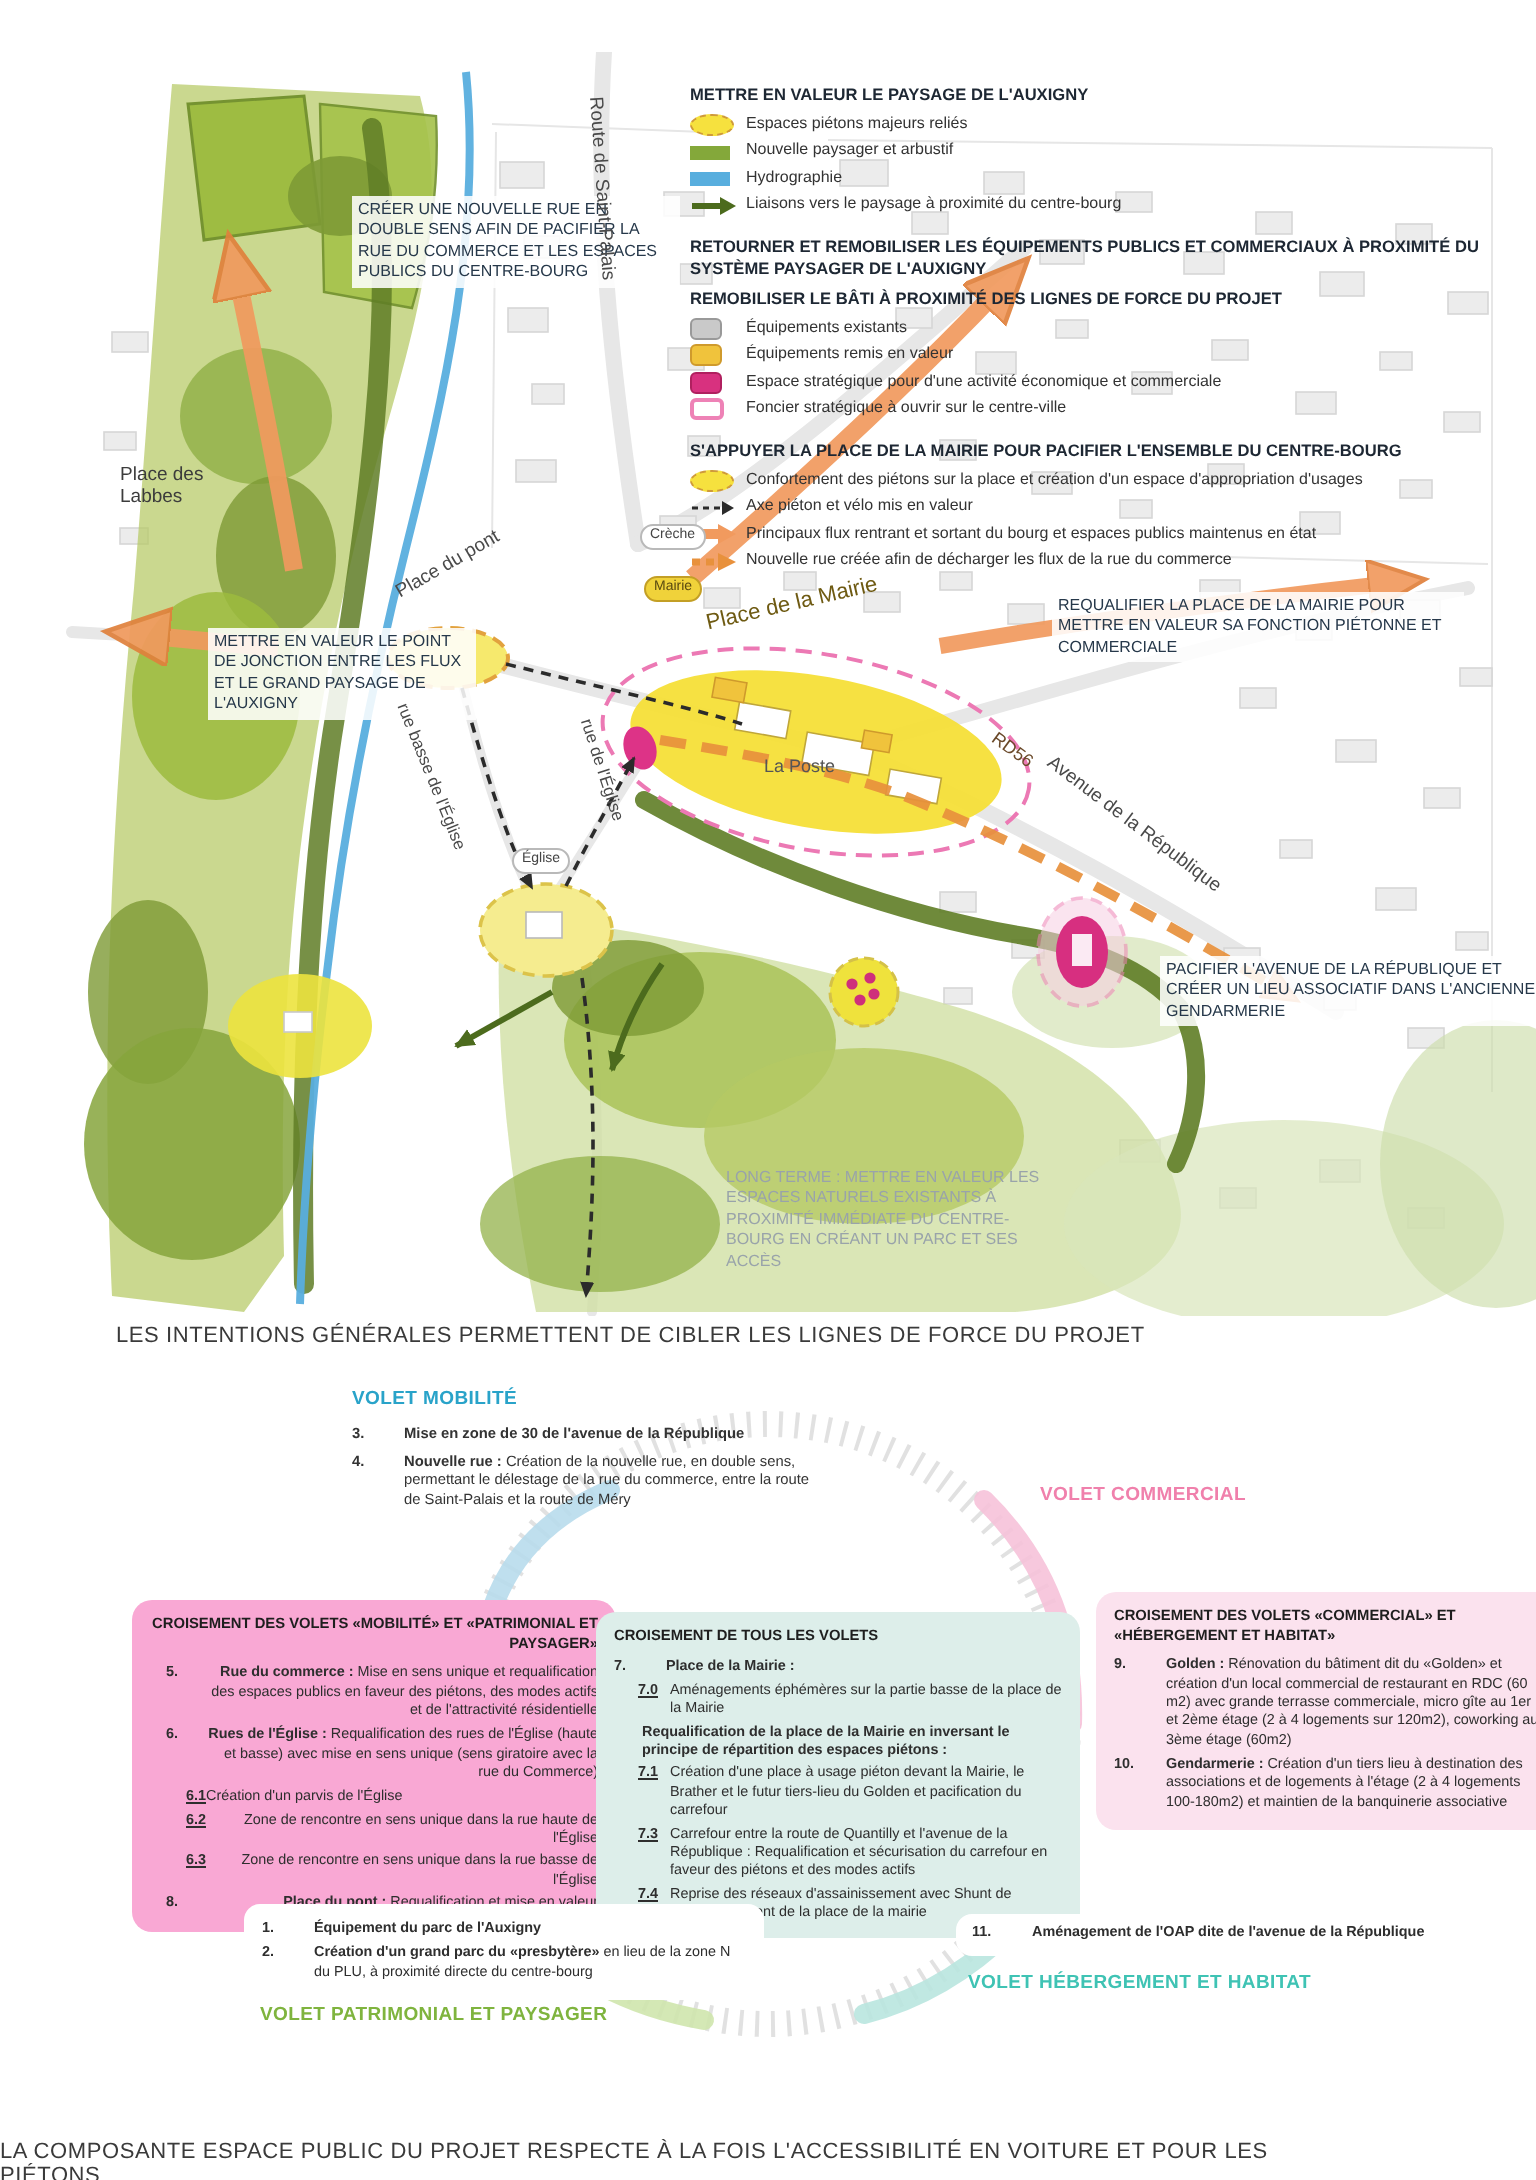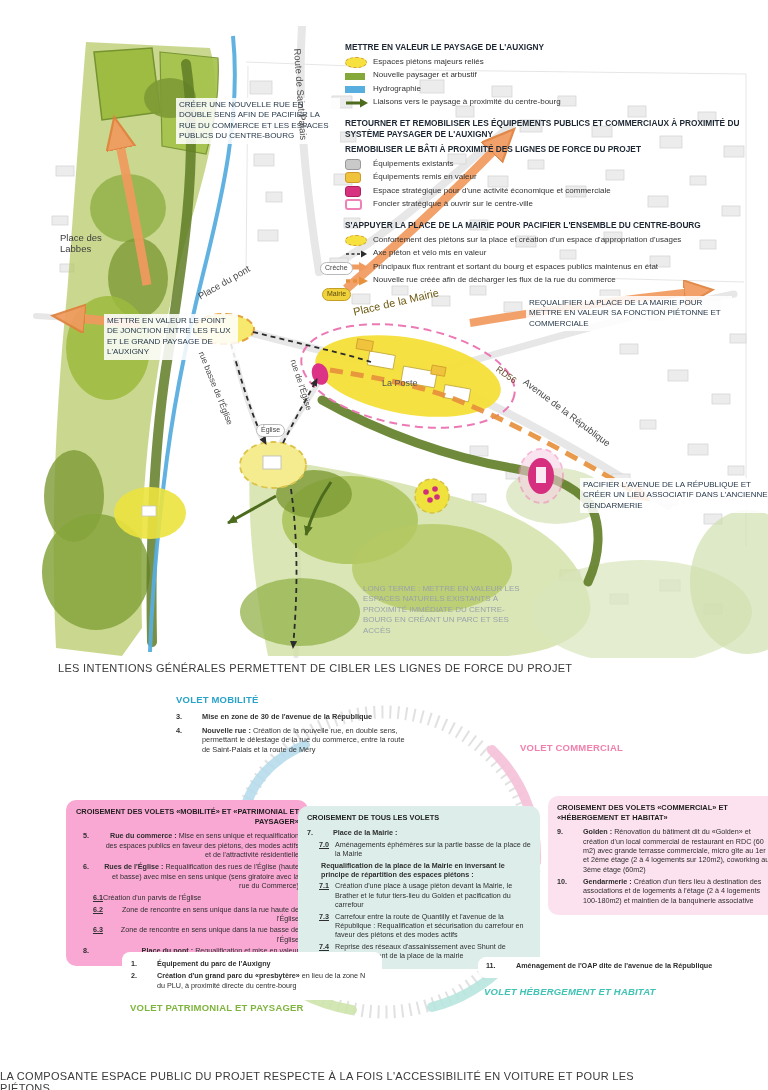--- a/index.html
+++ b/index.html
@@ -447,16 +447,16 @@
       </div>
   </div>
   <div class="volet-title vt-patrimonial" style="left:130px;top:1002px;">VOLET PATRIMONIAL ET PAYSAGER</div>
 
   <div class="box box-white" style="left:478px;top:957px;width:250px;padding:4px 8px;">
     <div class="item" style="margin-bottom:4px;">
       <span class="num" style="flex-basis:18px;">11.</span>
       <span class="txt"><span class="head">Aménagement de l'OAP dite de l'avenue de la République</span></span>
       </div>
   </div>
-  <div class="volet-title vt-hebergement" style="left:484px;top:986px;font-style:italic;">VOLET HÉBERGEMENT ET HABITAT</div>
+  <div class="volet-title vt-hebergement" style="left:484px;top:986px;">VOLET HÉBERGEMENT ET HABITAT</div>
 
   <div class="caption-bottom">LA COMPOSANTE ESPACE PUBLIC DU PROJET RESPECTE À LA FOIS L'ACCESSIBILITÉ EN VOITURE ET POUR LES PIÉTONS</div>
 </div>
 
 </body></html>

